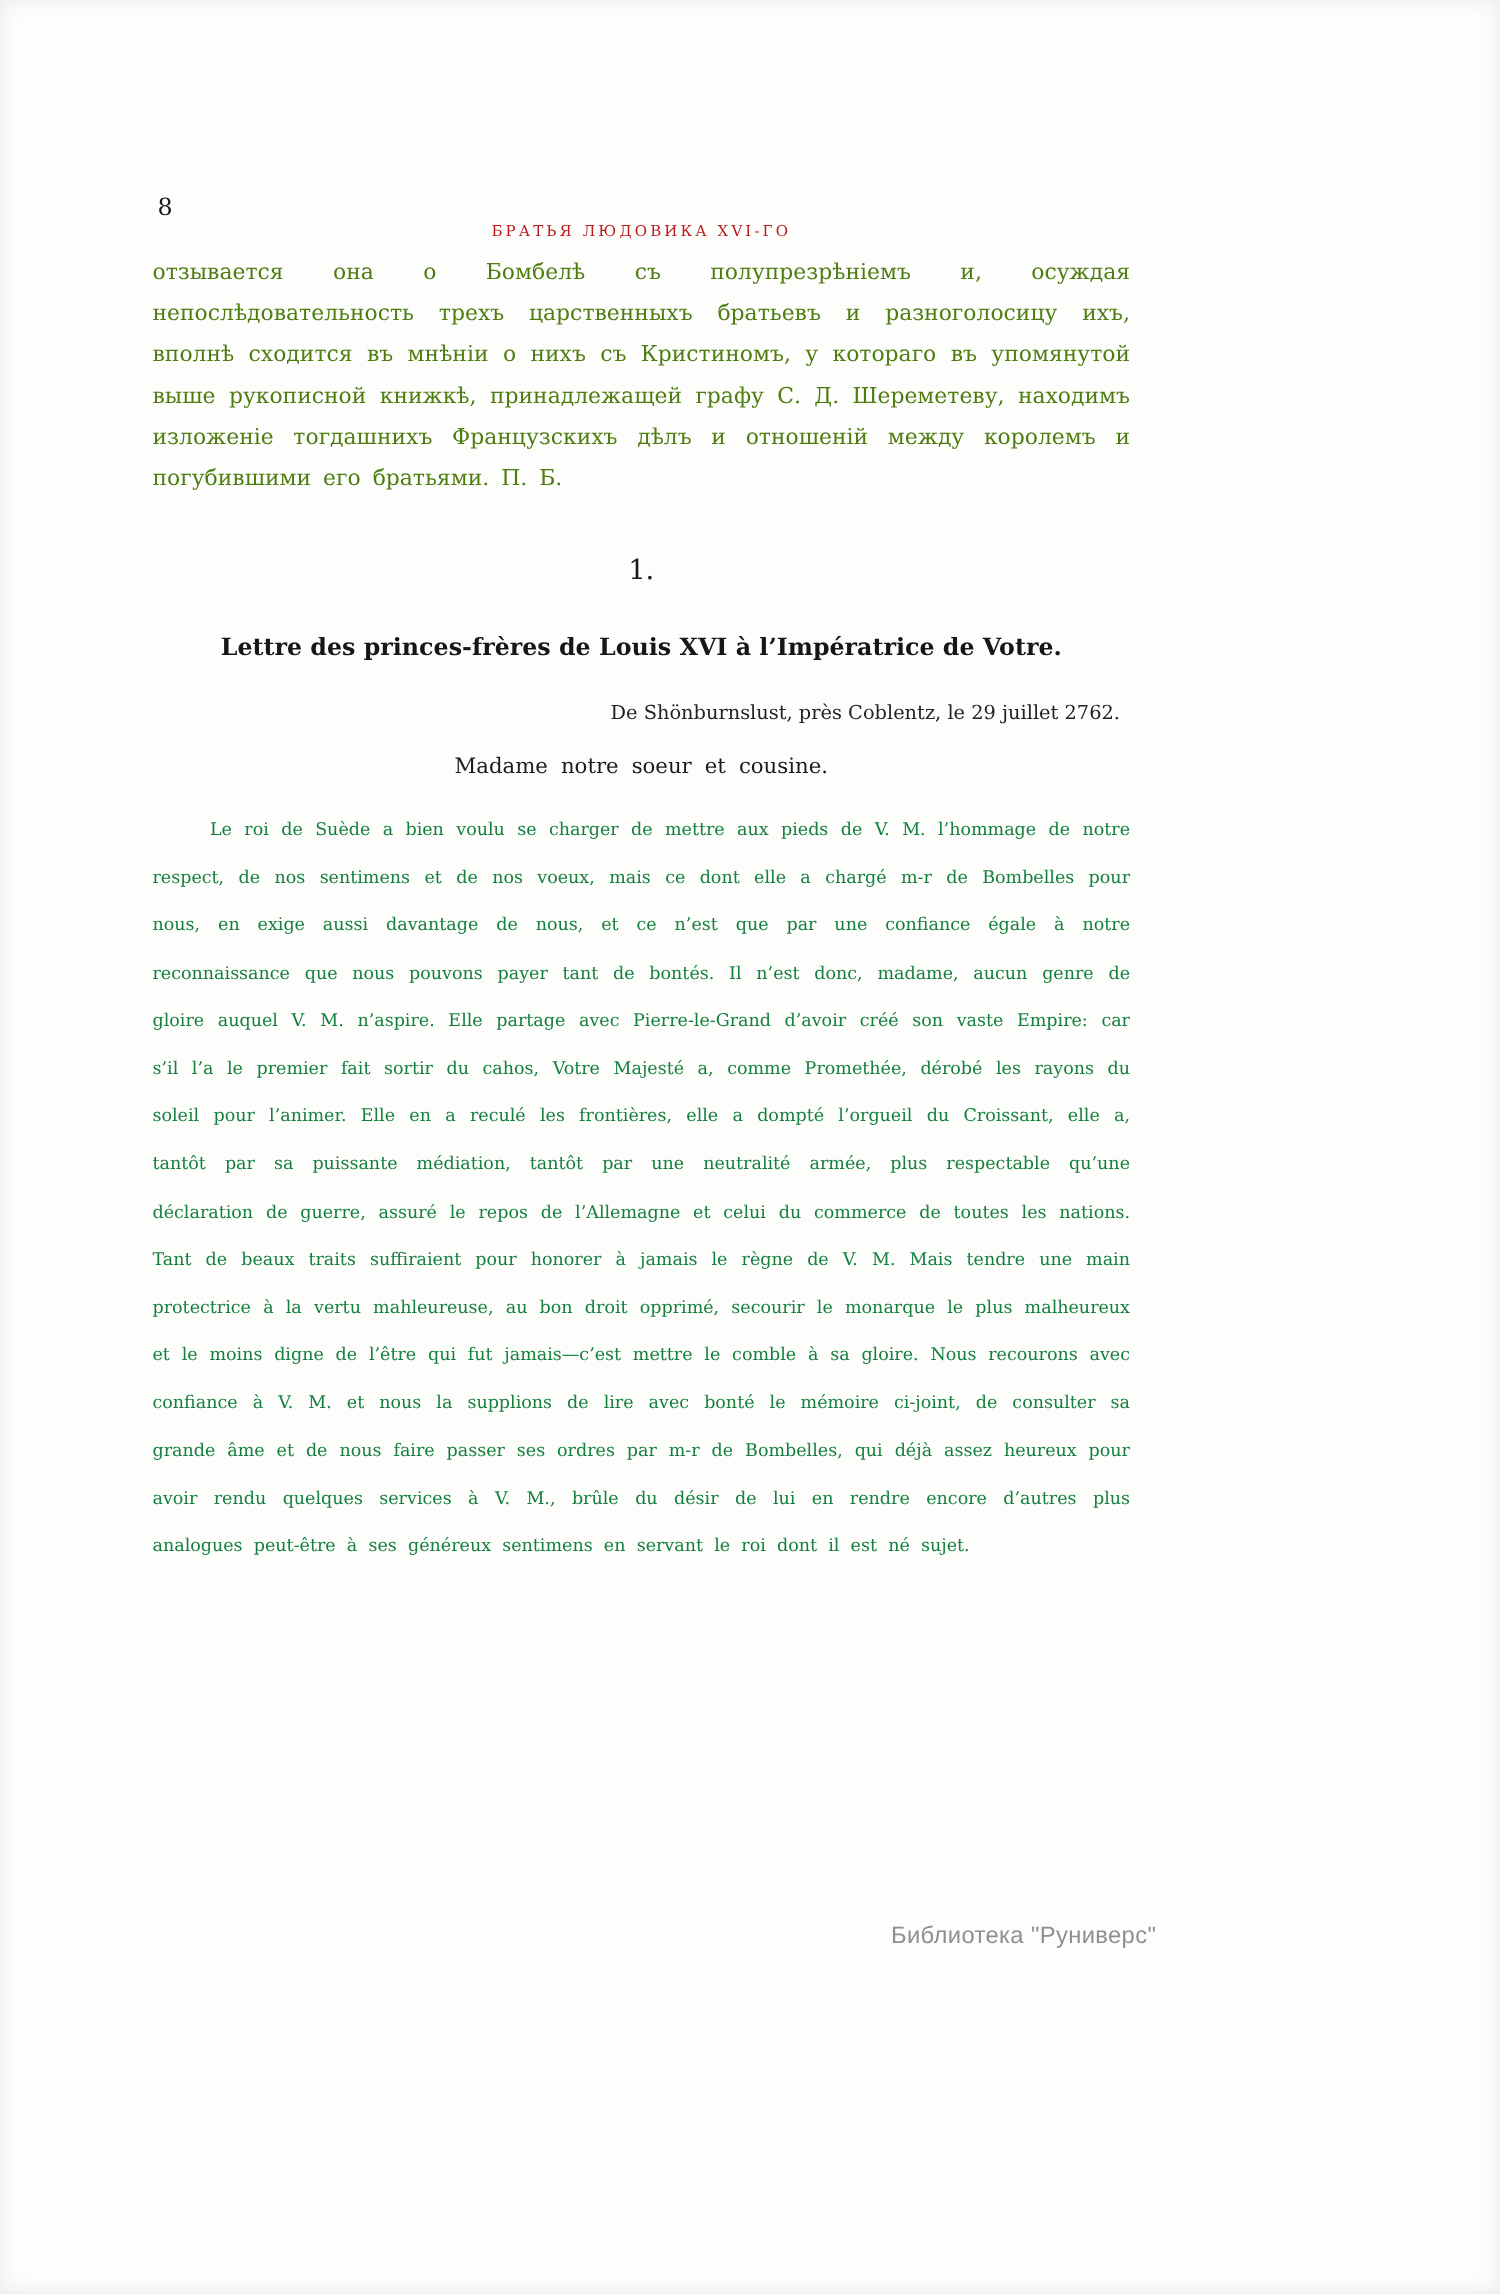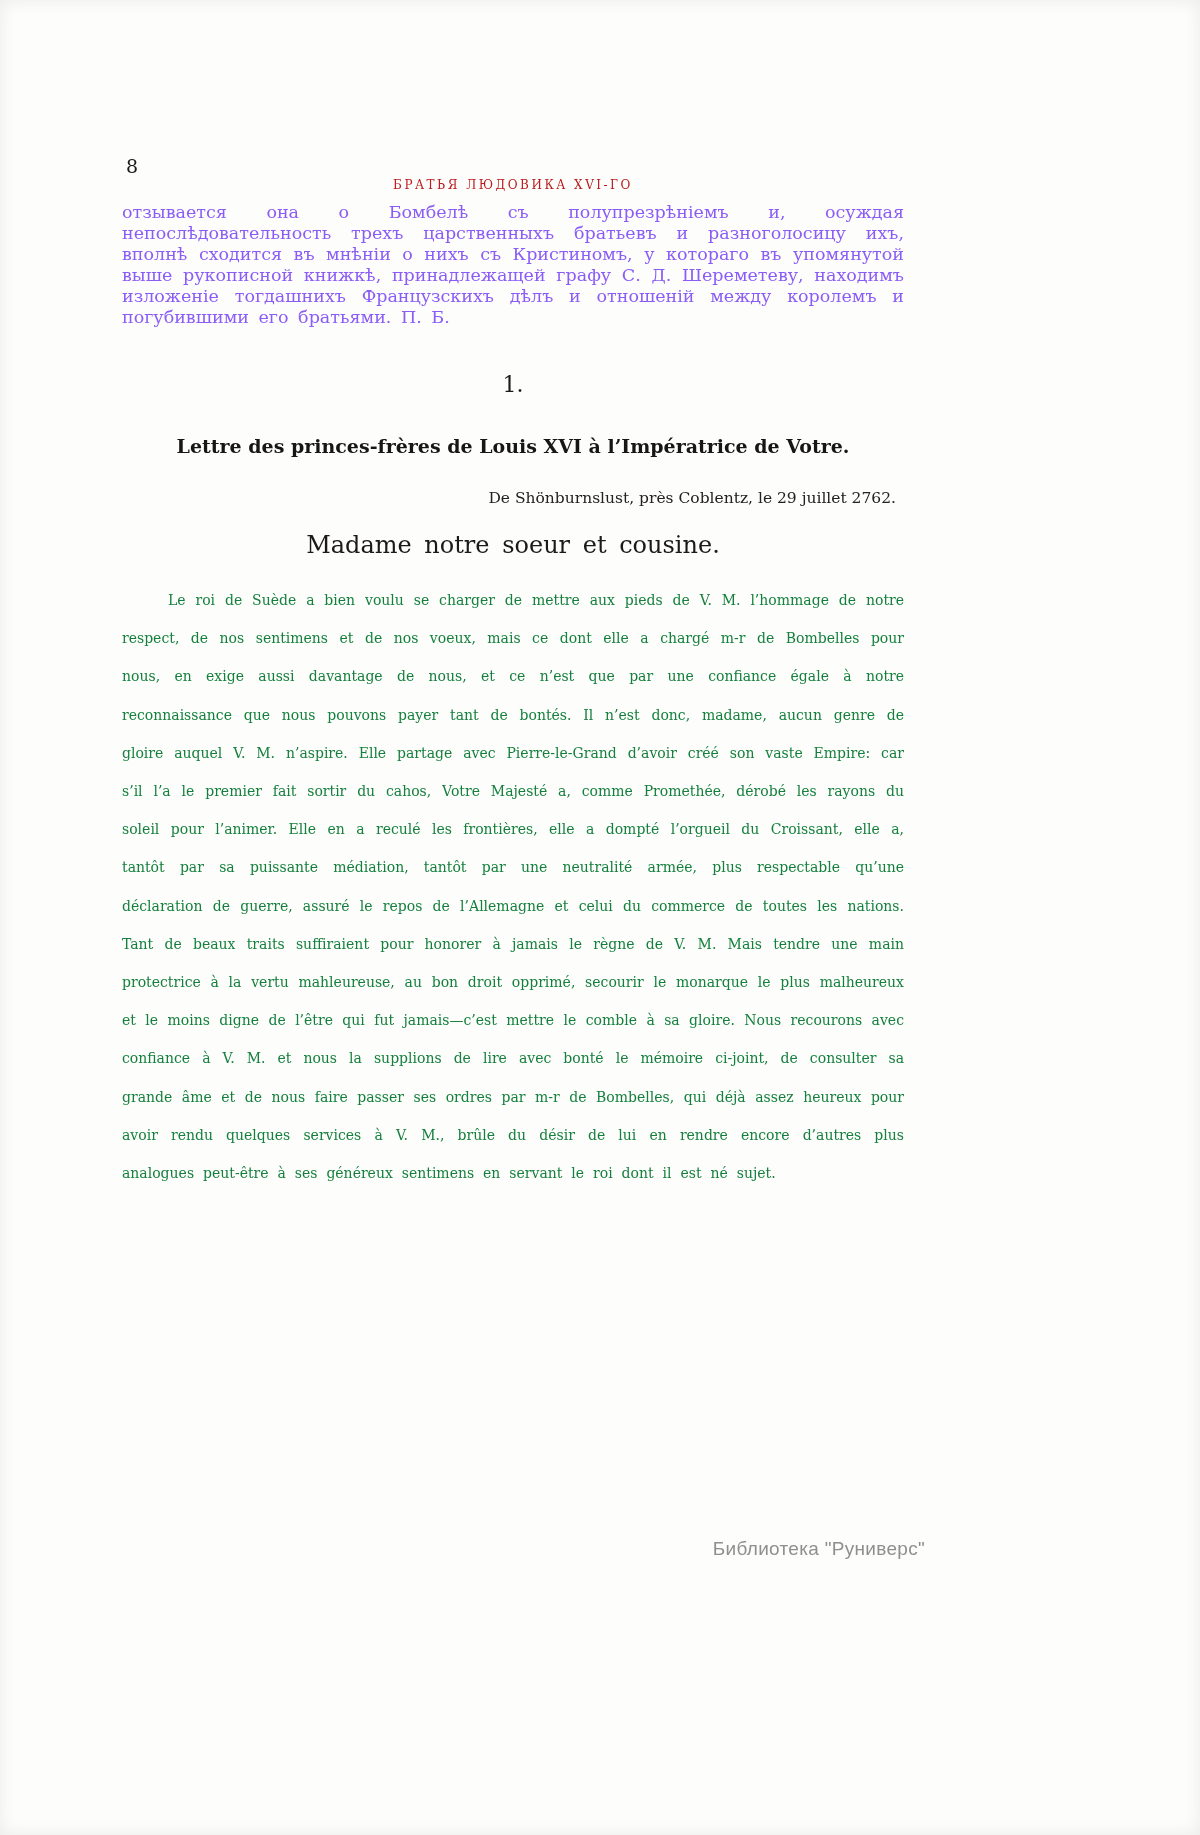--- a/index.html
+++ b/index.html
@@ -39,24 +39,24 @@
   .running-header {
     text-align: center;
     font-size: 12px;
     letter-spacing: 2.5px;
     color: #b91c1c;
     margin-top: 20px;
   }
   .russian-note {
     margin-top: 20px;
     font-size: 17.5px;
-    line-height: 21px;
+    line-height: 33px;
     text-align: justify;
     word-spacing: 4px;
-    color: #8b5cf6;
+    color: #4d7c0f;
   }
   .section-number {
     margin-top: 44px;
     text-align: center;
     font-size: 22px;
   }
   .section-title {
     margin-top: 38px;
     text-align: center;
     font-weight: bold;
@@ -66,21 +66,21 @@
   .dateline {
     margin-top: 32px;
     text-align: right;
     padding-right: 8px;
     font-size: 15.5px;
     color: #242220;
   }
   .salutation {
     margin-top: 24px;
     text-align: center;
-    font-size: 24px;
+    font-size: 17px;
     word-spacing: 5px;
   }
   .letter-body {
     margin-top: 22px;
     font-size: 14px;
     line-height: 38.2px;
     text-align: justify;
     text-indent: 46px;
     word-spacing: 4.5px;
     color: #15803d;

